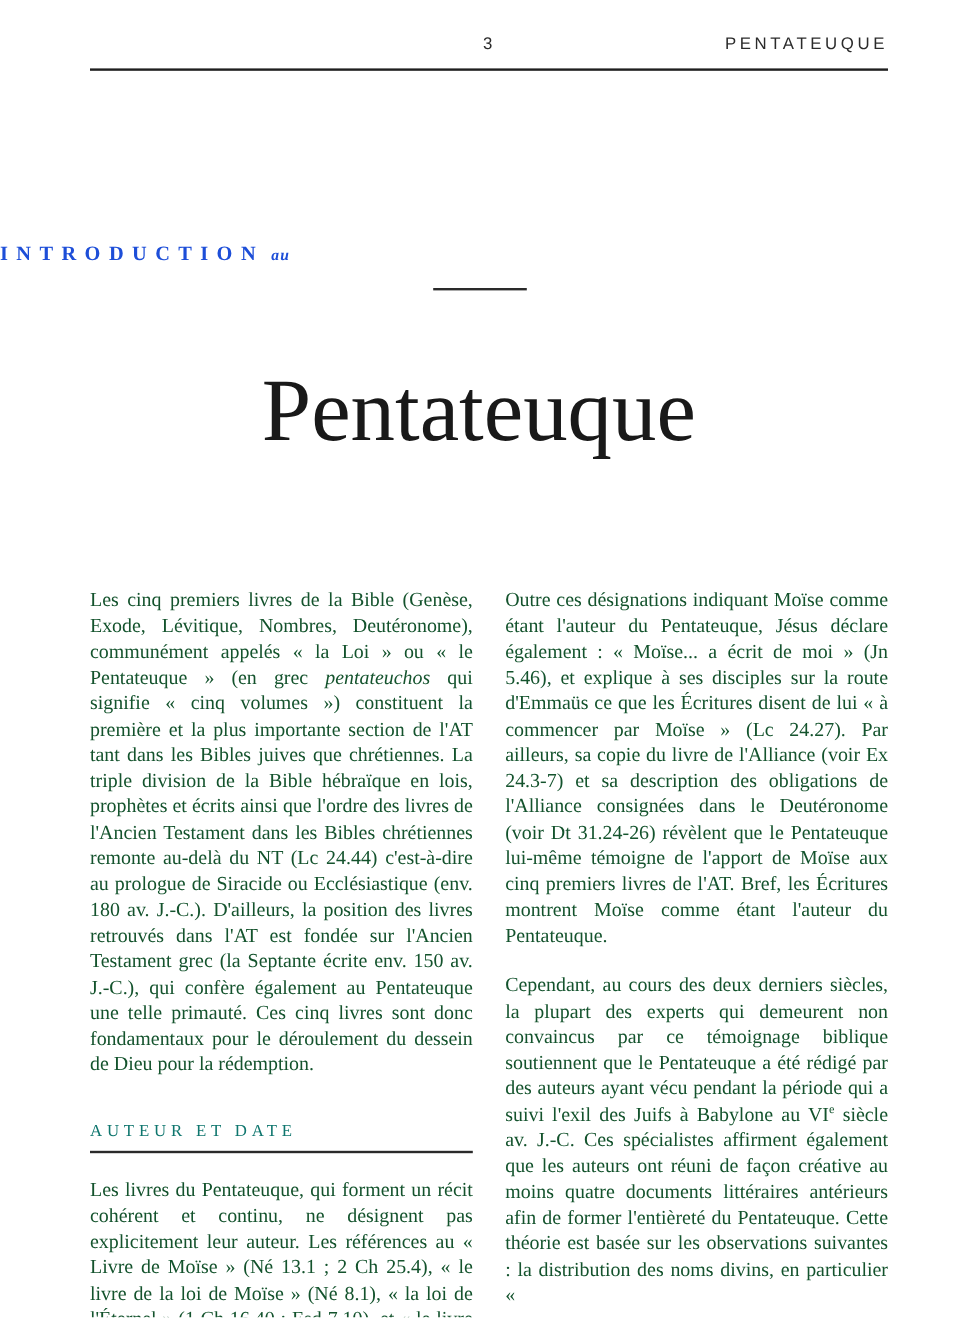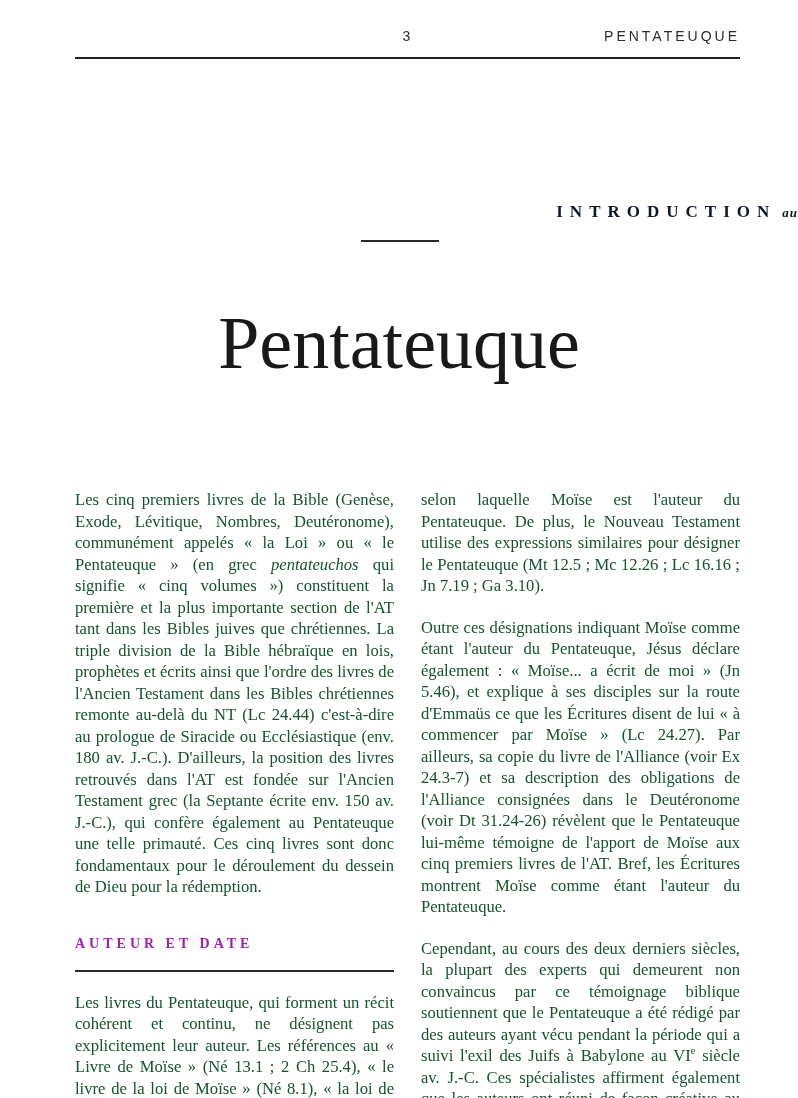--- a/index.html
+++ b/index.html
@@ -44,24 +44,24 @@
     height: 2px;
     background: #1f1f1f;
   }
 
   
   .kicker {
     position: absolute;
     top: 202px;
     left: 0;
     width: 798px;
-    text-align: right;
+    text-align: left;
     font-size: 17px;
     letter-spacing: 7px;
-    color: #0f172a;
+    color: #1d4ed8;
     font-weight: 600;
   }
   .kicker .kicker-suffix {
     font-style: italic;
     font-weight: 700;
     font-size: 13px;
     letter-spacing: 1px;
     margin-left: 6px;
   }
   .kicker-rule {
@@ -105,24 +105,24 @@
   .col p:last-child { margin-bottom: 0; }
   .col p sup {
     font-size: 0.62em;
     line-height: 0;
     vertical-align: super;
   }
 
   .section-heading-block { margin: 38px 0 20px 0; }
   .section-heading {
     font-size: 14px;
-    font-weight: 700;
+    font-weight: 400;
     letter-spacing: 4px;
-    color: #a21caf;
-    margin: 0 0 18px 0;
+    color: #0f766e;
+    margin: 0 0 7px 0;
   }
   .section-rule {
     width: 100%;
     height: 2px;
     background: #2a2a2a;
   }
 </style>
 </head>
 <body>
 
@@ -144,19 +144,18 @@
   <div class="body-columns">
     <div class="col">
       <p><span>Les cinq premiers livres de la Bible (Genèse, Exode, Lévitique, Nombres, Deutéronome), communément appelés « la Loi » ou « le Pentateuque » (en grec </span><i>pentateuchos</i><span> qui signifie « cinq volumes ») constituent la première et la plus importante section de l'AT tant dans les Bibles juives que chrétiennes. La triple division de la Bible hébraïque en lois, prophètes et écrits ainsi que l'ordre des livres de l'Ancien Testament dans les Bibles chrétiennes remonte au-delà du NT (Lc 24.44) c'est-à-dire au prologue de Siracide ou Ecclésiastique (env. 180 av. J.-C.). D'ailleurs, la position des livres retrouvés dans l'AT est fondée sur l'Ancien Testament grec (la Septante écrite env. 150 av. J.-C.), qui confère également au Pentateuque une telle primauté. Ces cinq livres sont donc fondamentaux pour le déroulement du dessein de Dieu pour la rédemption.</span></p>
       <div class="section-heading-block">
         <div class="section-heading">AUTEUR ET DATE</div>
         <div class="section-rule"></div>
       </div>
       <p><span>Les livres du Pentateuque, qui forment un récit cohérent et continu, ne désignent pas explicitement leur auteur. Les références au « Livre de Moïse » (Né 13.1 ; 2 Ch 25.4), « le livre de la loi de Moïse » (Né 8.1), « la loi de l'Éternel » (1 Ch 16.40 ; Esd 7.10), et « le livre de la loi de Dieu » (Né 8.18), qui se limitent aux écrits suivant la déportation des Juifs à Babylone (au VI</span></p>
     </div>
     <div class="col">
-      <p><span>selon laquelle Moïse est l'auteur du Pentateuque. De plus, le Nouveau Testament utilise des expressions similaires pour désigner le Pentateuque (Mt 12.5 ; Mc 12.26 ; Lc 16.16 ; Jn 7.19 ; Ga 3.10).</span></p>
       <p><span>Outre ces désignations indiquant Moïse comme étant l'auteur du Pentateuque, Jésus déclare également : « Moïse... a écrit de moi » (Jn 5.46), et explique à ses disciples sur la route d'Emmaüs ce que les Écritures disent de lui « à commencer par Moïse » (Lc 24.27). Par ailleurs, sa copie du livre de l'Alliance (voir Ex 24.3-7) et sa description des obligations de l'Alliance consignées dans le Deutéronome (voir Dt 31.24-26) révèlent que le Pentateuque lui-même témoigne de l'apport de Moïse aux cinq premiers livres de l'AT. Bref, les Écritures montrent Moïse comme étant l'auteur du Pentateuque.</span></p>
       <p><span>Cependant, au cours des deux derniers siècles, la plupart des experts qui demeurent non convaincus par ce témoignage biblique soutiennent que le Pentateuque a été rédigé par des auteurs ayant vécu pendant la période qui a suivi l'exil des Juifs à Babylone au VI</span><sup>e</sup><span> siècle av. J.-C. Ces spécialistes affirment également que les auteurs ont réuni de façon créative au moins quatre documents littéraires antérieurs afin de former l'entièreté du Pentateuque. Cette théorie est basée sur les observations suivantes : la distribution des noms divins, en particulier « </span></p>
     </div>
   </div>
 
 </div>
 
 </body></html>

